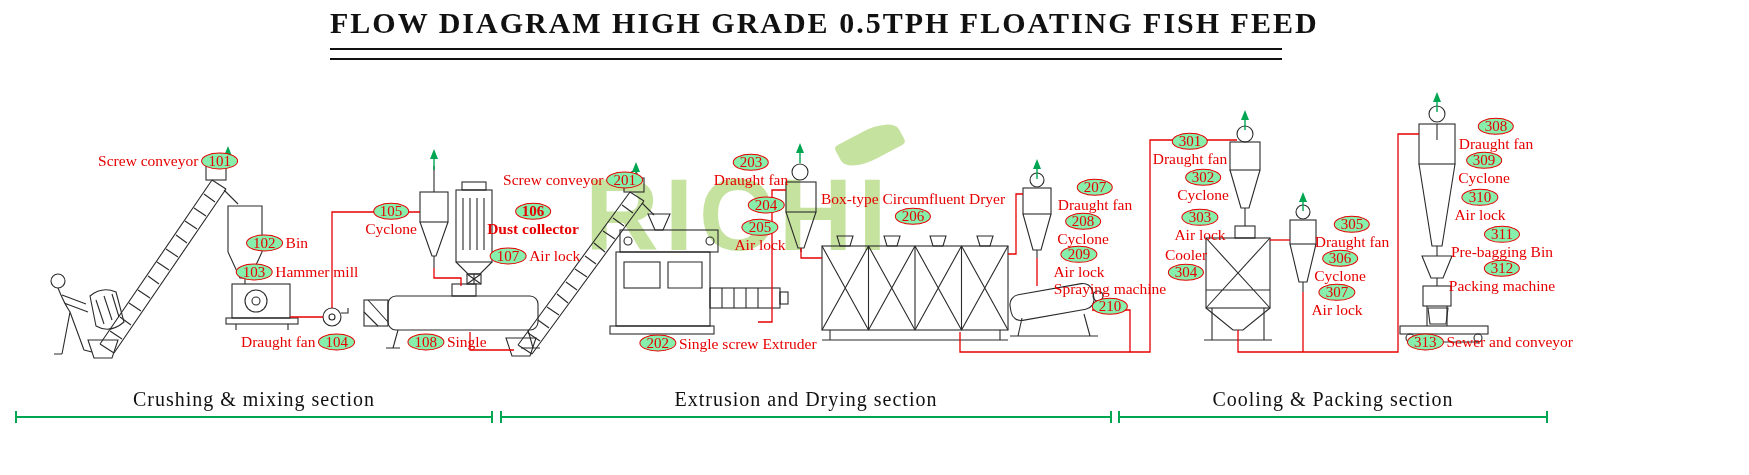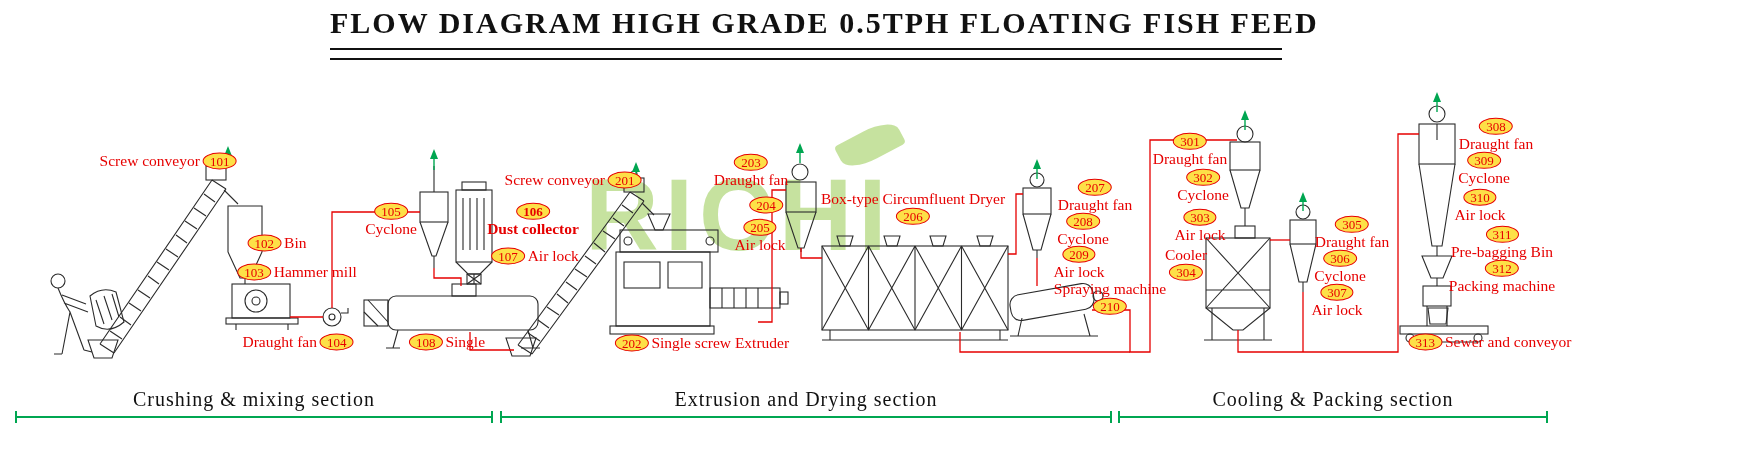--- a/index.html
+++ b/index.html
@@ -21,21 +21,21 @@
   .art path,.art rect,.art circle{stroke:#2b2b2b;fill:none;stroke-width:1.1}
   .art .red path{stroke:#e60000;stroke-width:1.3}
   .art .green path{stroke:#00a651;stroke-width:1.4}
   .art .green .head{fill:#00a651;stroke:none}
 
   #labels{position:absolute;left:0;top:0;width:1749px;height:475px;z-index:2;pointer-events:none}
   .label{position:absolute;transform:translate(-50%,-50%);display:flex;align-items:center;
          gap:3px;white-space:nowrap;color:#e60000;font-size:15.5px;line-height:1.05}
   .label.col{flex-direction:column;gap:1px}
   .oval{display:inline-block;border:1.2px solid #e60000;border-radius:50%;
-        padding:0 6px;font-size:13px;line-height:15px;background:#fde047;color:#e60000}
+        padding:0 6px;font-size:15px;line-height:15px;background:#86efac;color:#e60000}
 
   .section{position:absolute;top:388px;text-align:center;color:#111;z-index:3}
   .section-title{font-size:20px;letter-spacing:1px;margin-bottom:5px;white-space:nowrap}
   .section-line{position:relative;height:2px;background:#00a651}
   .tick{position:absolute;top:-5px;width:2px;height:12px;background:#00a651}
   .tick.l{left:0}.tick.r{right:0}
 </style>
 </head>
 <body>
 
@@ -282,21 +282,21 @@
         <span class="ltext">Air lock</span>
       </div>
       <div class="label" style="left: 447px; top: 342px;">
         <span class="oval">108</span>
         <span class="ltext">Single</span>
       </div>
       <div class="label" style="left: 573px; top: 180px;">
         <span class="ltext">Screw conveyor</span>
         <span class="oval">201</span>
       </div>
-      <div class="label" style="left: 702px; top: 343px;">
+      <div class="label" style="left: 728px; top: 343px; align-items: flex-end;">
         <span class="oval">202</span>
         <span class="ltext">Single screw Extruder</span>
       </div>
       <div class="label col" style="left: 751px; top: 171px;">
         <span class="oval">203</span>
         <span class="ltext">Draught fan</span>
       </div>
       <div class="label" style="left: 766px; top: 205px;">
         <span class="oval">204</span>
       </div>

